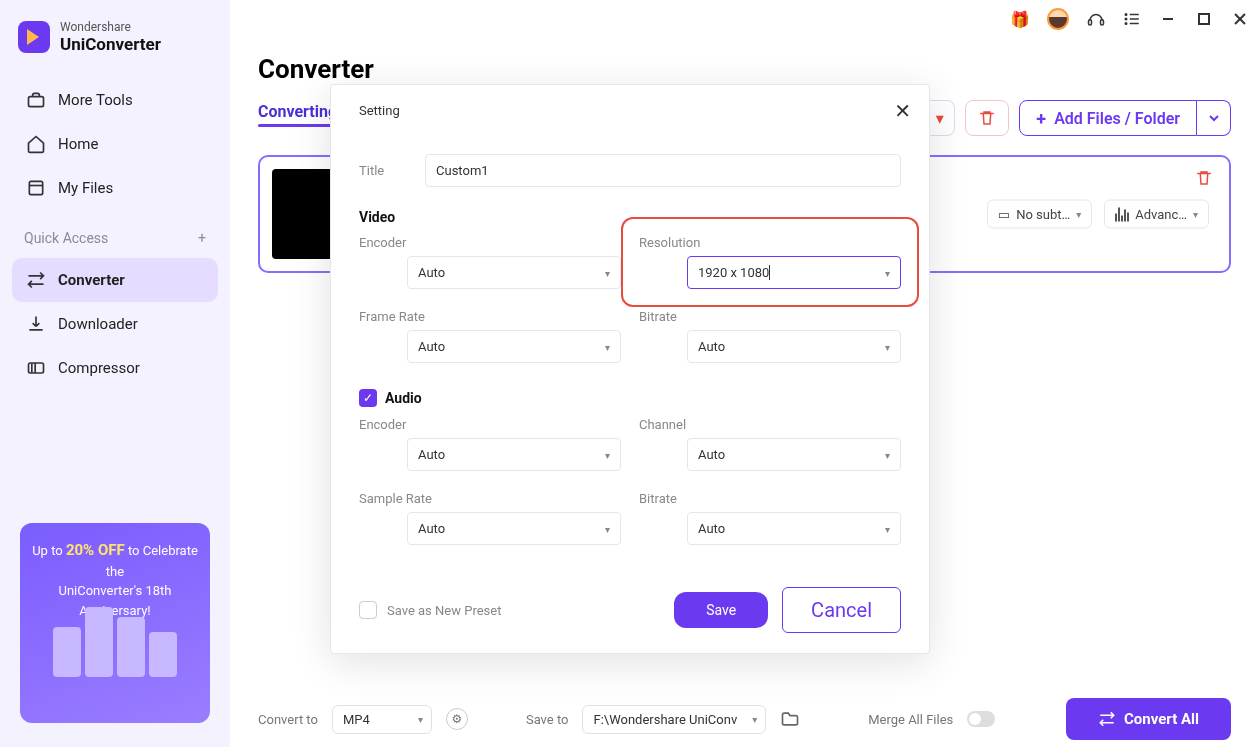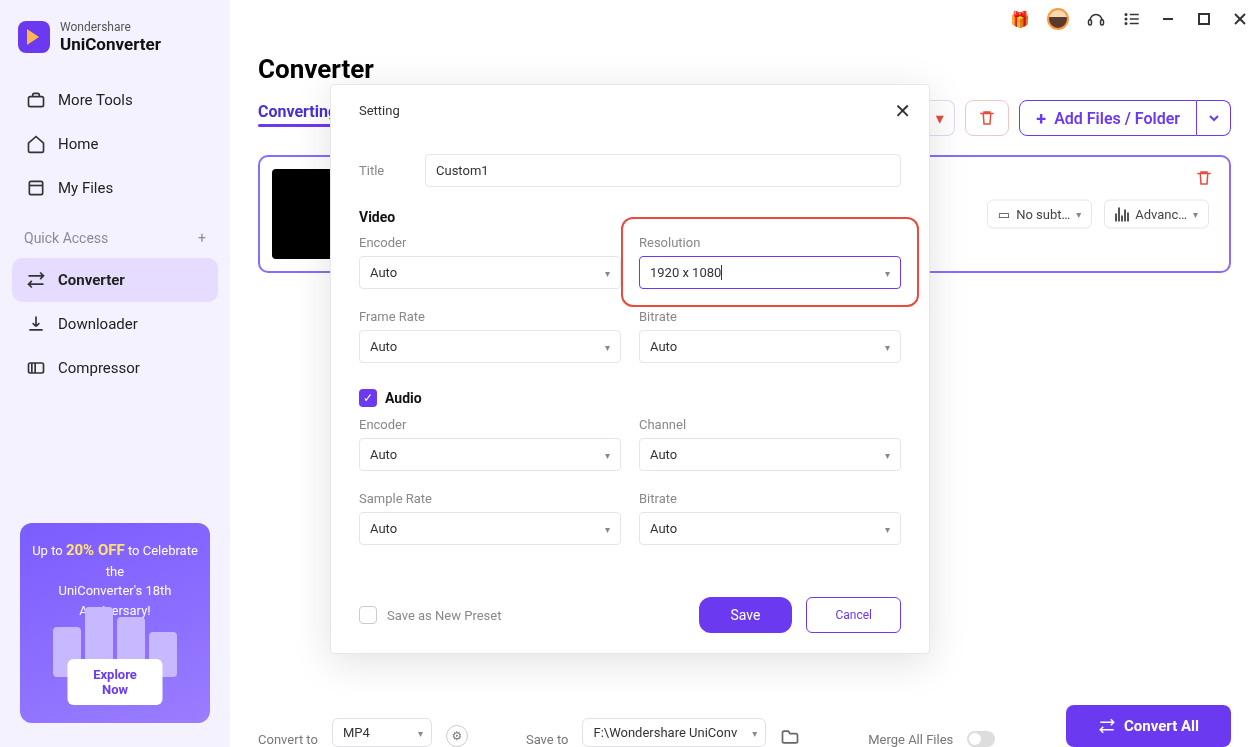--- a/index.html
+++ b/index.html
@@ -45,50 +45,50 @@
   
   .card{margin-top:28px;border:2px solid #8a6bff;border-radius:10px;padding:12px;display:flex;align-items:center;position:relative;}
   .thumb{width:148px;height:90px;background:#000;border-radius:4px;position:relative;}
   .thumb::after{content:'';position:absolute;right:-10px;bottom:-10px;width:60px;height:60px;border-radius:50%;background:radial-gradient(circle at 30% 30%, #666, #111);}
   .card-del{position:absolute;top:12px;right:16px;color:#e74c3c;cursor:pointer;}
   .pill{display:flex;align-items:center;gap:6px;border:1px solid #e5e5ee;border-radius:6px;padding:6px 10px;font-size:13px;color:#444;}
   .pills{position:absolute;right:20px;top:50%;transform:translateY(-50%);display:flex;gap:12px;}
   .eq{display:flex;gap:1px;align-items:flex-end;height:14px;} .eq i{width:2px;background:#555;} 
   
   
-  .bottom{position:absolute;left:230px;right:0;bottom:0;height:56px;display:flex;align-items:flex-end;padding:0 28px;gap:14px;font-size:13px;color:#777;}
+  .bottom{position:absolute;left:230px;right:0;bottom:0;height:56px;display:flex;align-items:center;padding:0 28px;gap:14px;font-size:13px;color:#777;}
   .sel{border:1px solid #e0e0e8;border-radius:6px;padding:6px 28px 6px 10px;font-size:13px;color:#333;position:relative;min-width:100px;background:#fff;}
   .sel .caret{position:absolute;right:8px;top:50%;transform:translateY(-50%);color:#888;font-size:10px;}
   .gear{width:22px;height:22px;border:1px solid #ccc;border-radius:50%;display:flex;align-items:center;justify-content:center;font-size:12px;}
   .folder-ico{width:20px;height:20px;color:#666;}
   .toggle{width:28px;height:16px;border-radius:8px;background:#ddd;position:relative;} .toggle::after{content:'';position:absolute;left:2px;top:2px;width:12px;height:12px;background:#fff;border-radius:50%;}
   .convert-all{margin-left:auto;background:#6b3af0;color:#fff;border:none;border-radius:8px;padding:12px 32px;font-weight:700;font-size:15px;display:flex;align-items:center;gap:8px;cursor:pointer;}
   
   
   .modal{position:absolute;left:330px;top:84px;width:600px;height:570px;background:#fff;border:1px solid #e6e6ee;border-radius:4px;box-shadow:0 8px 40px rgba(0,0,0,.12);padding:18px 28px;}
   .modal-title{font-size:13px;color:#333;}
   .modal-close{position:absolute;top:14px;right:18px;font-size:20px;cursor:pointer;color:#333;}
   .row{display:flex;align-items:center;gap:16px;margin-top:36px;}
   .lbl{width:50px;font-size:13px;color:#888;}
   .in{flex:1;border:1px solid #e5e5ee;border-radius:4px;padding:8px 10px;font-size:13px;color:#333;}
   .section-h{font-weight:700;font-size:14px;margin-top:22px;color:#111;}
   .grid2{display:grid;grid-template-columns:1fr 1fr;gap:20px 18px;margin-top:10px;}
   .field .fl{font-size:13px;color:#888;margin-bottom:6px;display:block;}
-  .dd{border:1px solid #e5e5ee;border-radius:4px;padding:8px 10px;font-size:13px;color:#333;position:relative;background:#fff;}
+  .dd{border:1px solid #e5e5ee;border-radius:4px;padding:8px 10px;font-size:13px;color:#333;position:relative;background:#fff;margin-left:48px;}
   .dd .caret{position:absolute;right:10px;top:50%;transform:translateY(-50%);color:#888;font-size:10px;}
   .res-field{outline:2px solid #e74c3c;outline-offset:8px;padding:8px;margin:-8px;border-radius:2px;}
   .res-dd{border:1px solid #6b3af0;}
   .res-dd .cursor{border-right:1px solid #333;animation:blink 1s infinite;}
   @keyframes blink{50%{opacity:0}}
   .audio-h{display:flex;align-items:center;gap:8px;margin-top:26px;}
   .chk{width:18px;height:18px;border-radius:4px;background:#6b3af0;display:flex;align-items:center;justify-content:center;color:#fff;font-size:12px;}
   .modal-foot{position:absolute;bottom:20px;left:28px;right:28px;display:flex;align-items:center;}
   .preset-chk{width:18px;height:18px;border:1px solid #ccc;border-radius:4px;margin-right:10px;}
   .btn-save{margin-left:auto;background:#6b3af0;color:#fff;border:none;border-radius:12px;padding:10px 32px;font-size:14px;cursor:pointer;}
-  .btn-cancel{margin-left:14px;background:#fff;color:#6b3af0;border:1px solid #6b3af0;border-radius:6px;padding:10px 28px;font-size:12px;cursor:pointer;}
+  .btn-cancel{margin-left:14px;background:#fff;color:#6b3af0;border:1px solid #6b3af0;border-radius:6px;padding:10px 28px;font-size:20px;cursor:pointer;}
 </style>
 </head>
 <body>
 
 <div class="titlebar">
   <span class="ico gift">🎁</span>
   <span class="avatar"></span>
   <span class="ico">
     <svg width="20" height="20" viewBox="0 0 24 24" fill="none" stroke="currentColor" stroke-width="2">
         <path d="M4 14a8 8 0 0 1 16 0"></path>
@@ -196,21 +196,20 @@
     <div class="headline">
       <span>Up to </span><span class="discount">20% OFF</span><span> to Celebrate the</span><br>
       <span>UniConverter's 18th Anniversary!</span>
     </div>
     <div class="art">
         <div style="height:50px"></div>
         <div style="height:70px"></div>
         <div style="height:60px"></div>
         <div style="height:45px"></div>
       </div>
-    <button class="explore">Explore Now</button>
   </div>
 </div>
 
 <div class="main">
   <div class="page-title">Converter</div>
   <div class="tabrow">
     <div class="tab">Converting</div>
   </div>
   <div class="toprow">
     <div class="fmt-dd">▾</div>

